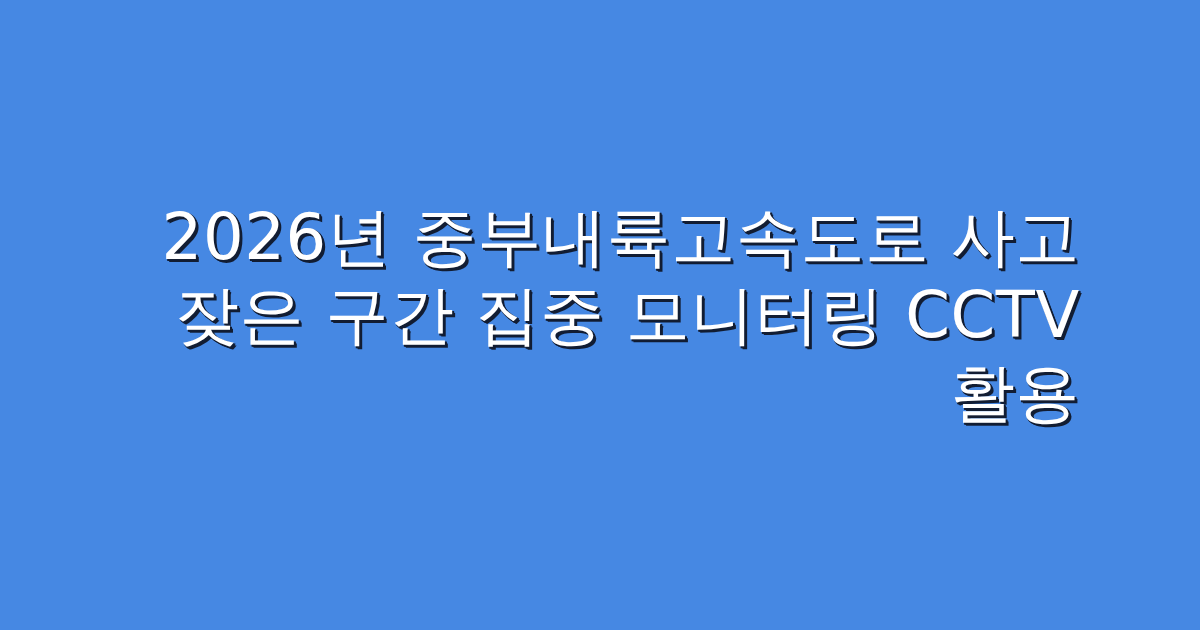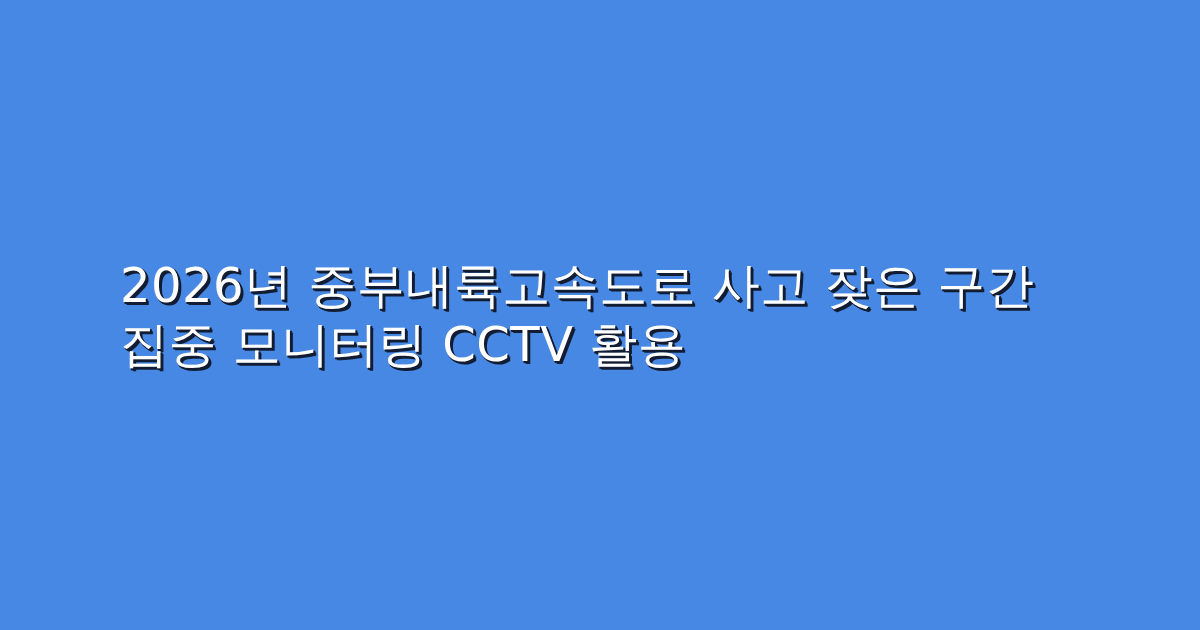--- a/index.html
+++ b/index.html
@@ -24,24 +24,24 @@
     align-items: center;
     justify-content: center;
     background-color: #4688e3;
   }
 
   #headline {
     display: block;
     width: 960px;
     margin: 0;
     padding: 0;
-    text-align: left;
+    text-align: right;
     font-family: "DejaVu Sans", "Liberation Sans", sans-serif;
     font-weight: 400;
-    font-size: 48px;
+    font-size: 64px;
     line-height: 1.22;
     letter-spacing: 0.01em;
     color: #ffffff;
     white-space: pre-wrap;
     word-break: keep-all;
     text-shadow:
        2px  2px 0 #121d33,
        3px  3px 0 #121d33,
        1px  2px 0 #121d33,
        2px  1px 0 #121d33;

